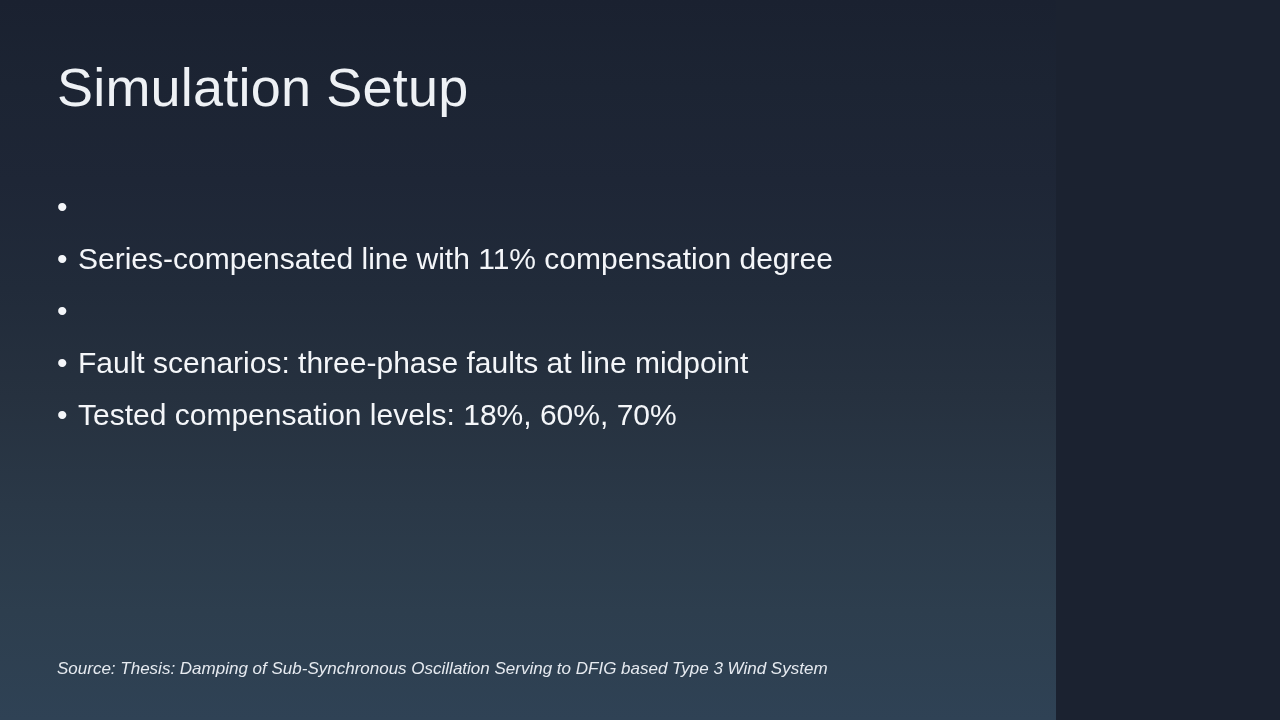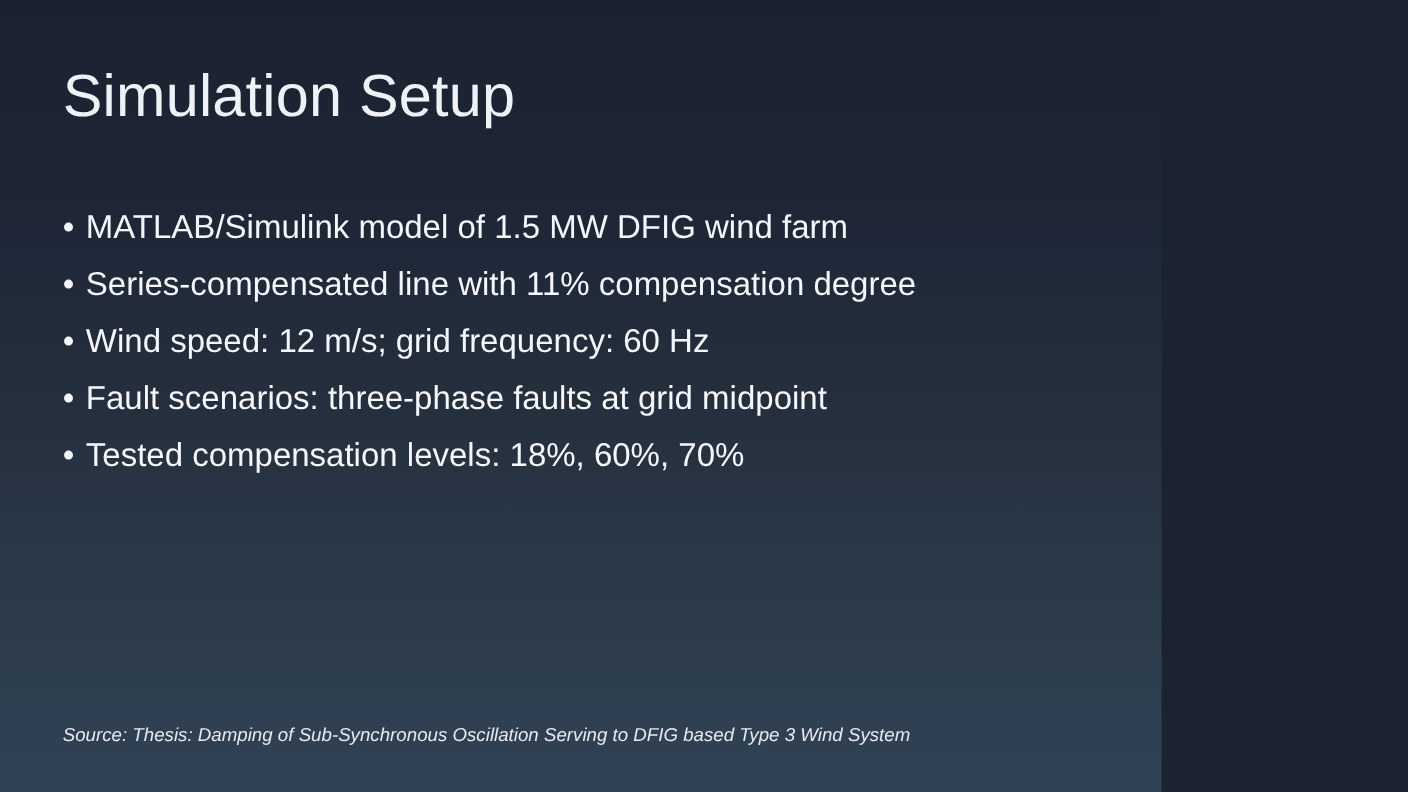--- a/index.html
+++ b/index.html
@@ -97,36 +97,34 @@
 <body>
 
 <div class="slide">
 
   <h1 class="slide-title">Simulation Setup</h1>
 
   <ul class="bullet-list">
 
     <li class="bullet-item">
       <span class="bullet-marker">•</span>
-      <span class="bullet-text">MATLAB/Simulink model of 1.5 MW DFIG wind farm</span>
     </li>
 
     <li class="bullet-item">
       <span class="bullet-marker">•</span>
       <span class="bullet-text">Series-compensated line with 11% compensation degree</span>
     </li>
 
     <li class="bullet-item">
       <span class="bullet-marker">•</span>
-      <span class="bullet-text">Wind speed: 12 m/s; grid frequency: 60 Hz</span>
     </li>
 
     <li class="bullet-item">
       <span class="bullet-marker">•</span>
-      <span class="bullet-text">Fault scenarios: three-phase faults at grid midpoint</span>
+      <span class="bullet-text">Fault scenarios: three-phase faults at line midpoint</span>
     </li>
 
     <li class="bullet-item">
       <span class="bullet-marker">•</span>
       <span class="bullet-text">Tested compensation levels: 18%, 60%, 70%</span>
     </li>
 
   </ul>
 
   <p class="source-note">Source: Thesis: Damping of Sub-Synchronous Oscillation Serving to DFIG based Type 3 Wind System</p>

